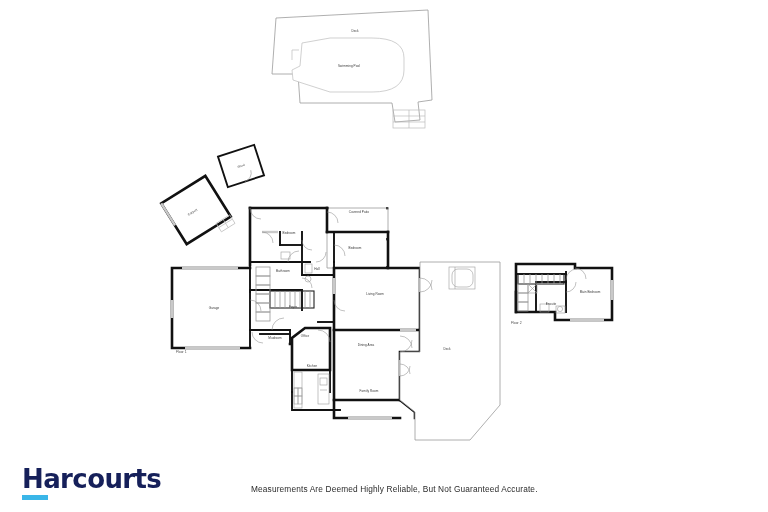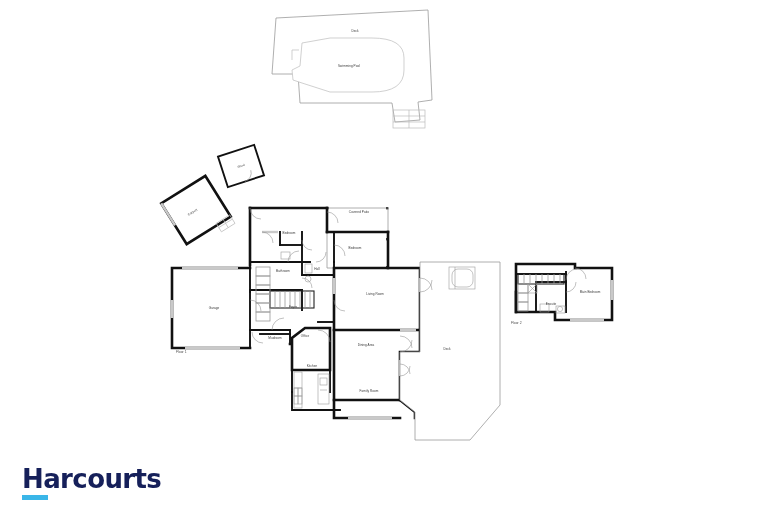--- a/index.html
+++ b/index.html
@@ -290,13 +290,14 @@
     <text class="room-label" x="551" y="305">Ensuite</text>
   </g>
 
 </svg>
 
 <div id="footer-bar">
   <div id="logo-wrap">
     <div id="logo-text">Harcourts</div>
     <div id="logo-underline"></div>
   </div>
+  <div id="disclaimer">Measurements Are Deemed Highly Reliable, But Not Guaranteed Accurate.</div>
 </div>
 
 </body></html>

